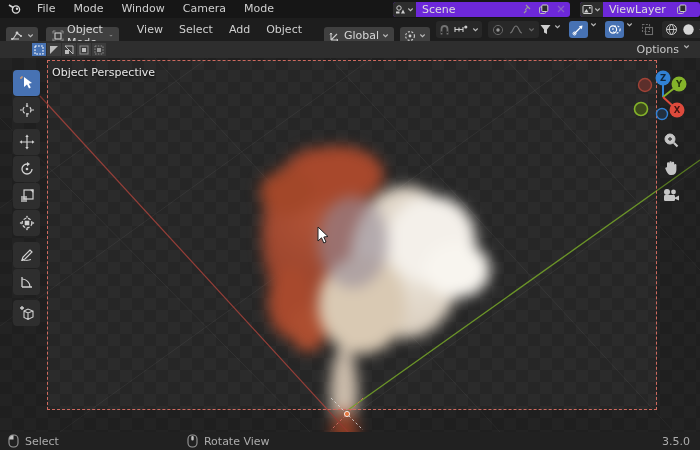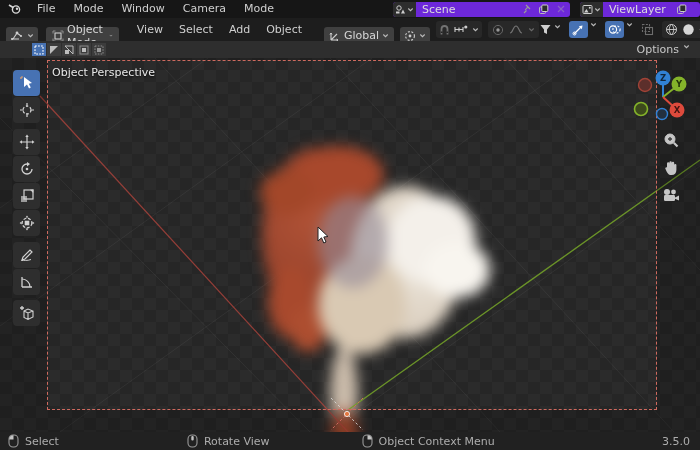--- a/index.html
+++ b/index.html
@@ -489,24 +489,17 @@
         </svg>
       <span>Select</span>
     </div>
     <div class="skey" style="margin-left:128px">
       <svg width="11" height="14" viewBox="0 0 11 14">
           <rect x="1" y="1" width="9" height="12" rx="4" fill="none" stroke="#9a9a9a" stroke-width="1.1"></rect>
           <rect x="4.3" y="2" width="2.4" height="4.5" rx="1.1" fill="#c4c4c4"></rect>
         </svg>
       <span>Rotate View</span>
     </div>
-    <div class="skey" style="margin-left:92px">
-      <svg width="11" height="14" viewBox="0 0 11 14">
-          <rect x="1" y="1" width="9" height="12" rx="4" fill="none" stroke="#9a9a9a" stroke-width="1.1"></rect>
-          <path d="M5.5 1.2 A4 4 0 0 1 9.8 5.5 L5.5 5.5 Z" fill="#c4c4c4"></path>
-        </svg>
-      <span>Object Context Menu</span>
-    </div>
     <div style="flex:1"></div>
     <span style="margin-right:10px">3.5.0</span>
   </div>
 
 </div>
 
 </body></html>

